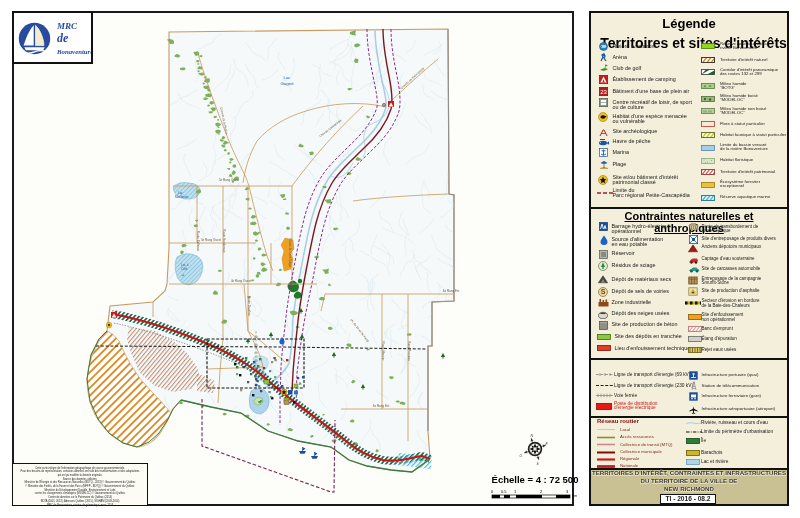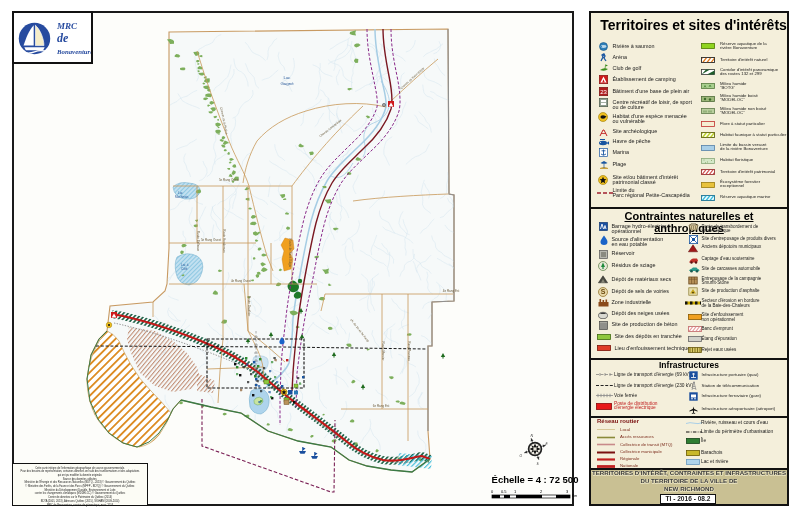--- a/index.html
+++ b/index.html
@@ -644,20 +644,21 @@
 <rect x="2" y="7" width="78" height="3" fill="#fff" stroke="#000" stroke-width="0.7"></rect>
 <rect x="2" y="7" width="8" height="3" fill="#000"></rect>
 <rect x="14" y="7" width="6" height="3" fill="#000"></rect>
 <rect x="26" y="7" width="26" height="3" fill="#000"></rect>
 <rect x="66" y="7" width="14" height="3" fill="#000"></rect>
 </svg>
 </div>
 
 <div id="legend" class="abs">
 
+ <div class="sechead" style="font-size:13px;margin-top:3px;">Légende</div>
 
  <div class="sechead" style="font-size:14px;margin-top:4px;padding-left:9px;">Territoires et sites d'intérêts</div>
 
 <div class="abs" style="left:7.5px;top:28.5px;">
         <svg width="9" height="9" viewBox="0 0 9 9">
           <circle cx="4.5" cy="4.5" r="4" fill="#2f7fb8" stroke="#16558a" stroke-width="0.6"></circle>
           <ellipse cx="4.5" cy="4.5" rx="3" ry="1.4" fill="#bcd9ec"></ellipse>
           <path d="M1.5,4.5 L3,3.5 L3,5.5 Z" fill="#2f7fb8"></path>
         </svg>
       </div>
@@ -1123,21 +1124,20 @@
 <div class="abs" style="left:97px;top:334.2px;">
         <svg width="14" height="6" viewBox="0 0 14 6">
           <rect x="0.5" y="0.5" width="13" height="5" fill="#d8c868" stroke="#6a5a10" stroke-width="0.8"></rect>
           <path d="M2,0.5 v5 M4.5,0.5 v5 M7,0.5 v5 M9.5,0.5 v5 M12,0.5 v5" stroke="#6a5a10" stroke-width="0.8"></path>
         </svg>
       </div>
 <div class="abs" style="left:110.5px;top:335.1px;font-size:4.5px;line-height:4.3px;color:#1a1a1a;white-space:nowrap;">Rejet eaux usées</div>
 
 <div class="divl" style="top:344.5px;"></div>
 
-<div class="abs sechead" style="left:0;top:346.5px;width:100%;font-size:8.5px;">Infrastructures</div>
 
 <div class="abs" style="left:5px;top:359px;">
         <svg width="17" height="5" viewBox="0 0 17 5">
           <line x1="0" y1="2.5" x2="17" y2="2.5" stroke="#777" stroke-width="0.7" stroke-dasharray="3 1.5"></line>
           <path d="M4,1 v3 M9,1 v3 M14,1 v3" stroke="#777" stroke-width="0.7"></path>
         </svg>
       </div>
 <div class="abs" style="left:23px;top:359.9px;font-size:4.8px;line-height:4.3px;color:#1a1a1a;white-space:nowrap;">Ligne de transport d'énergie (69 kV)</div>
 
 <div class="abs" style="left:5px;top:370.2px;">

